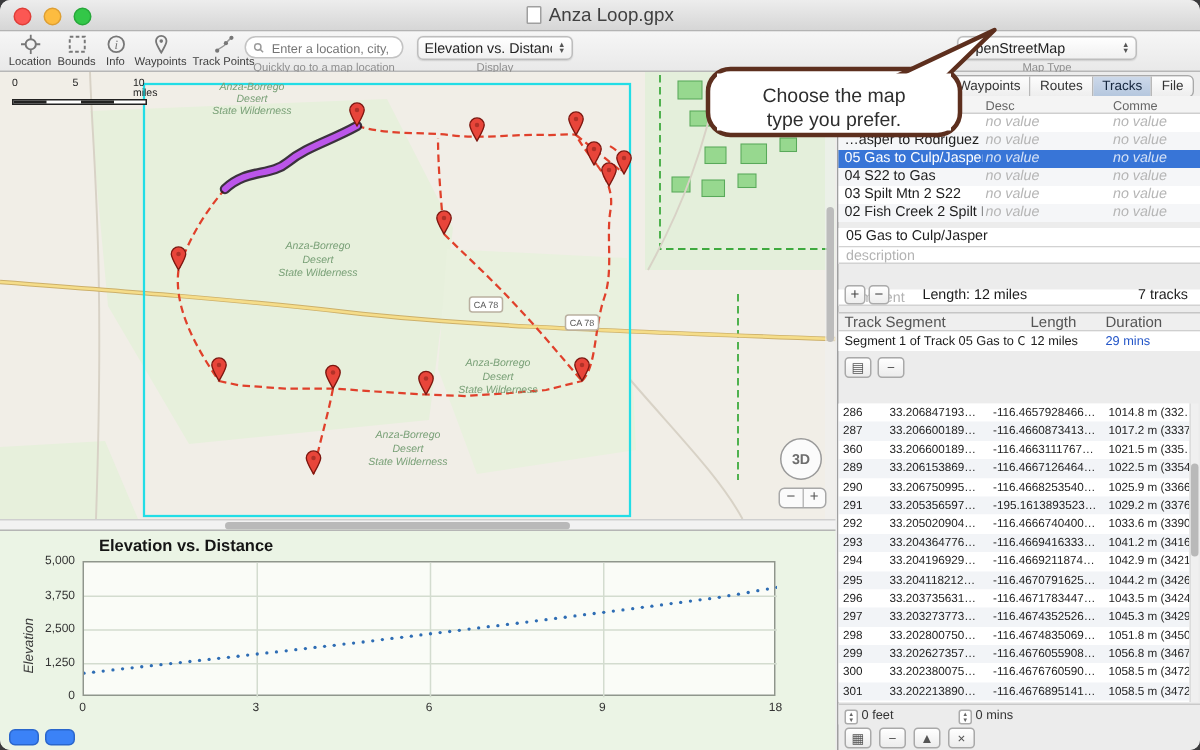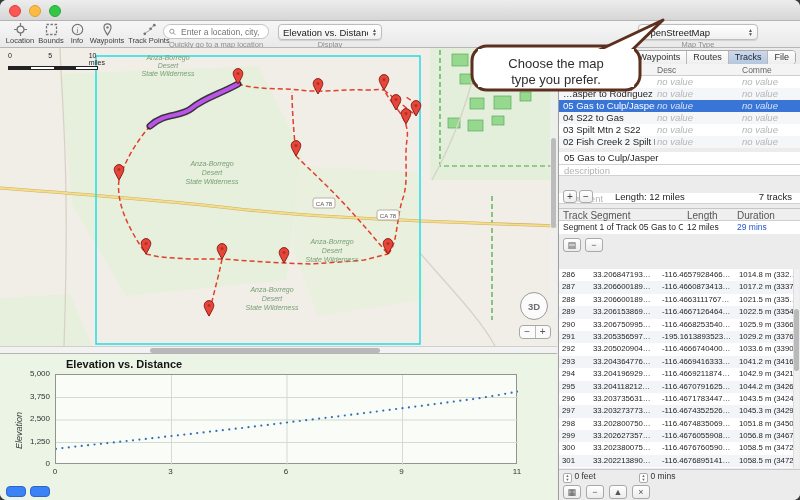--- a/index.html
+++ b/index.html
@@ -100,20 +100,21 @@
 <body>
 
 <div class="window">
 
   <div class="titlebar">
     <div class="lights">
       <span class="light red"></span>
       <span class="light yellow"></span>
       <span class="light green"></span>
     </div>
+    <div class="titletext"><span class="docicon"></span><span>Anza Loop.gpx</span></div>
   </div>
 
   <div class="toolbar">
     <div class="tbgroup" style="left:4px;">
       <div class="tbbtn">
         <svg width="13" height="13" viewBox="0 0 13 13">
             <circle cx="6.5" cy="6.5" r="3.4" fill="none" stroke="#777" stroke-width="1.3"></circle>
             <path d="M6.5 0v3M6.5 10v3M0 6.5h3M10 6.5h3" stroke="#777" stroke-width="1.2"></path>
           </svg>
         <div class="tblabel">Location</div>
@@ -399,21 +400,21 @@
             <circle cx="455.6" cy="17.7" r="1.1"></circle>
             <circle cx="462.0" cy="16.6" r="1.1"></circle>
           </g>
       </svg>
     </div>
     <div class="xticks">
         <span>0</span>
         <span>3</span>
         <span>6</span>
         <span>9</span>
-        <span>11</span>
+        <span>18</span>
       </div>
   </div>
   <div class="bluepill" style="left:6px;top:486px;"></div>
   <div class="bluepill" style="left:30px;top:486px;"></div>
 
   <div class="rightpanel">
     <div class="tabs">
 
     <div class="tab"><span>Waypoints</span></div>
         <div class="tab"><span>Routes</span></div>
@@ -502,21 +503,21 @@
         </div>
 
         <div class="prow">
           <span class="pc1">287</span>
           <span class="pc2">33.206600189…</span>
           <span class="pc3">-116.4660873413…</span>
           <span class="pc4">1017.2 m (3337…</span>
         </div>
 
         <div class="prow">
-          <span class="pc1">288</span>
+          <span class="pc1">360</span>
           <span class="pc2">33.206600189…</span>
           <span class="pc3">-116.4663111767…</span>
           <span class="pc4">1021.5 m (335…</span>
         </div>
 
         <div class="prow">
           <span class="pc1">289</span>
           <span class="pc2">33.206153869…</span>
           <span class="pc3">-116.4667126464…</span>
           <span class="pc4">1022.5 m (3354…</span>

